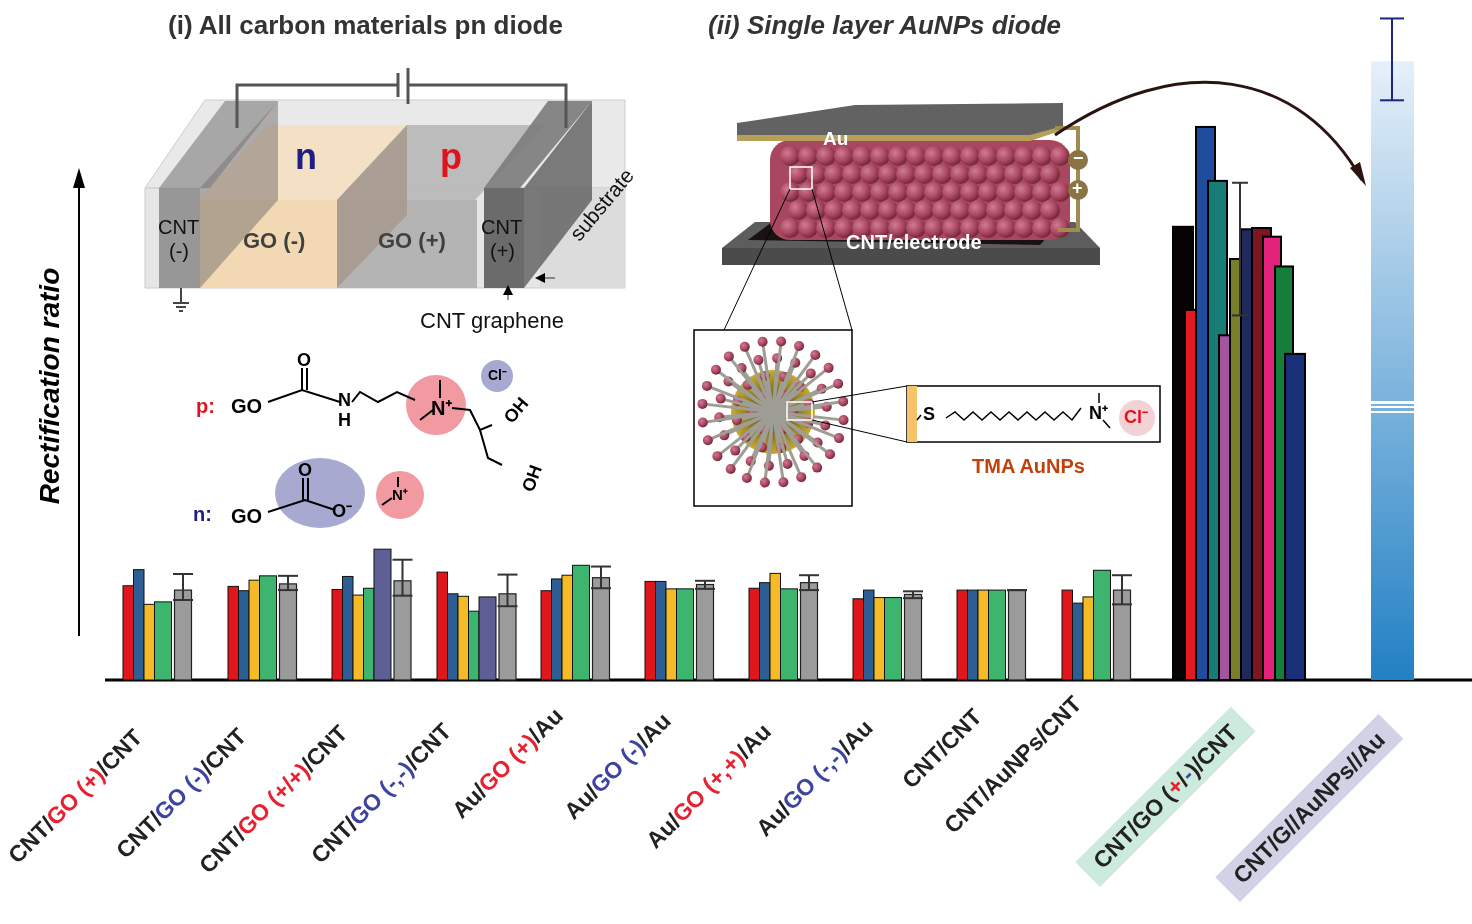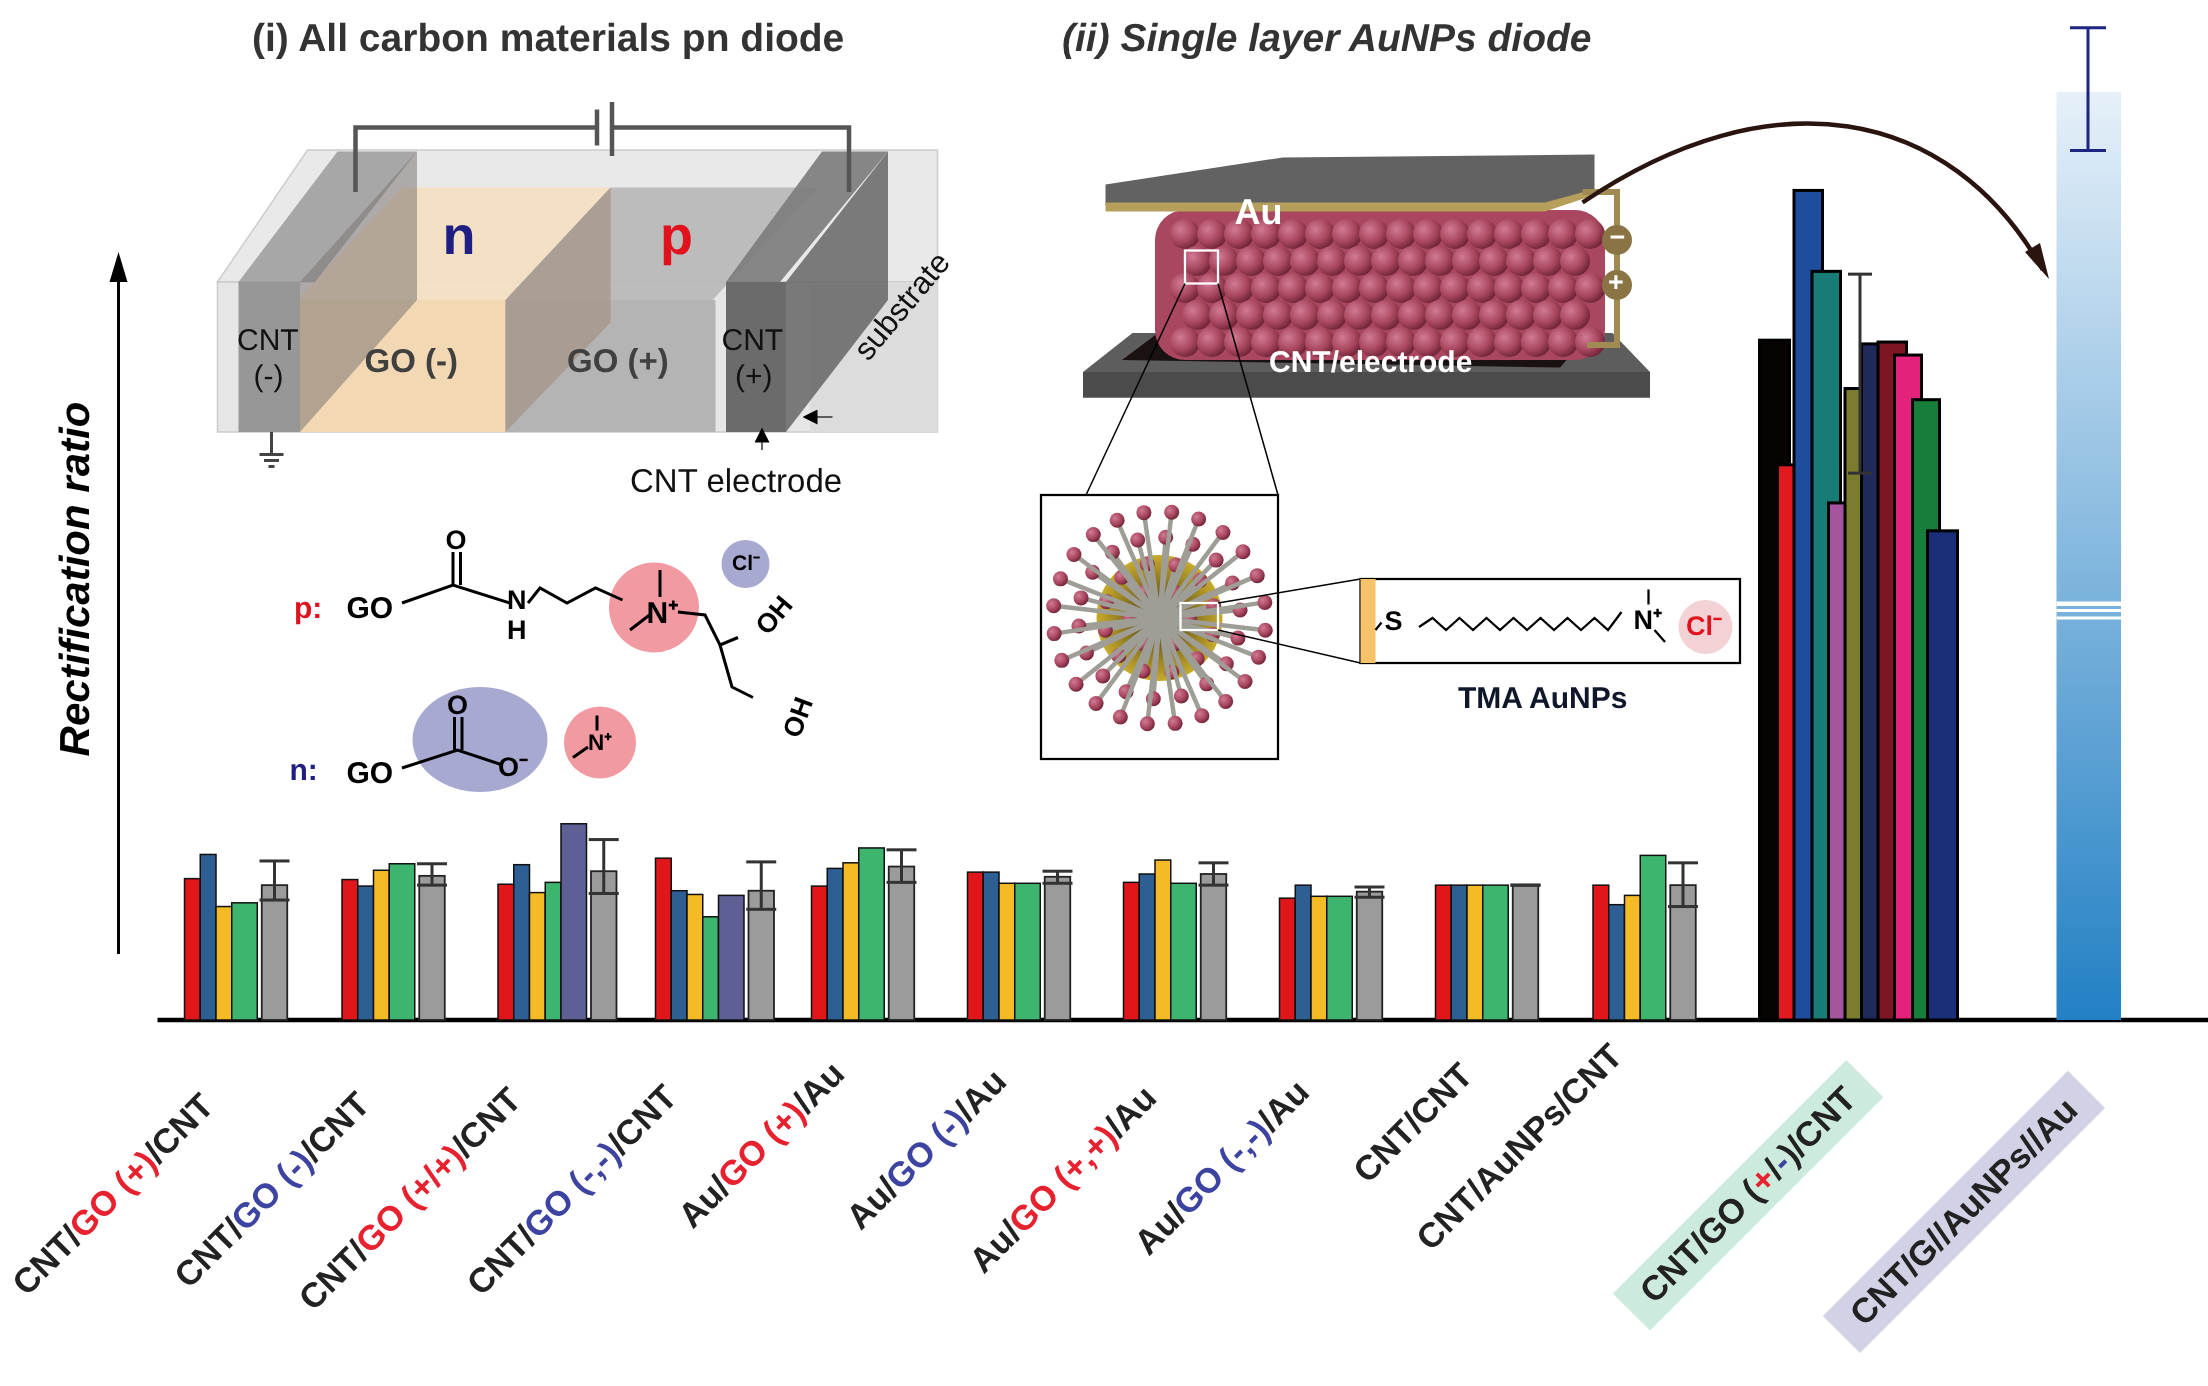--- a/index.html
+++ b/index.html
@@ -472,45 +472,45 @@
 
 <div class="lbl" style="left:295px;top:136px;font-size:36px;font-weight:bold;color:#1f1f83;">n</div>
 <div class="lbl" style="left:440px;top:136px;font-size:36px;font-weight:bold;color:#e0121e;">p</div>
 <div class="lbl" style="left:158px;top:216px;font-size:20px;color:#111;">CNT</div>
 <div class="lbl" style="left:169px;top:240px;font-size:20px;color:#111;">(-)</div>
 <div class="lbl" style="left:243px;top:228px;font-size:22px;font-weight:bold;color:#404040;">GO (-)</div>
 <div class="lbl" style="left:378px;top:228px;font-size:22px;font-weight:bold;color:#404040;">GO (+)</div>
 <div class="lbl" style="left:481px;top:216px;font-size:20px;color:#111;">CNT</div>
 <div class="lbl" style="left:490px;top:240px;font-size:20px;color:#111;">(+)</div>
 <div class="lbl" style="left:565px;top:230px;font-size:21px;color:#111;transform:rotate(-50deg);transform-origin:left top;">substrate</div>
-<div class="lbl" style="left:420px;top:308px;font-size:22px;color:#111;">CNT electrode</div>
+<div class="lbl" style="left:420px;top:308px;font-size:22px;color:#111;">CNT graphene</div>
 
 <div class="lbl" style="left:196px;top:395px;font-size:20px;font-weight:bold;color:#e0121e;">p:</div>
 <div class="lbl" style="left:231px;top:395px;font-size:20px;font-weight:bold;color:#000;">GO</div>
 <div class="lbl" style="left:297px;top:350px;font-size:18px;font-weight:bold;">O</div>
 <div class="lbl" style="left:338px;top:390px;font-size:18px;font-weight:bold;">N</div>
 <div class="lbl" style="left:338px;top:410px;font-size:18px;font-weight:bold;">H</div>
 <div class="lbl" style="left:431px;top:394px;font-size:20px;font-weight:bold;">N⁺</div>
 <div class="lbl" style="left:488px;top:365px;font-size:14px;font-weight:bold;">Cl⁻</div>
 <div class="lbl" style="left:503px;top:400px;font-size:18px;font-weight:bold;transform:rotate(-50deg);">OH</div>
 <div class="lbl" style="left:519px;top:468px;font-size:18px;font-weight:bold;transform:rotate(-70deg);">OH</div>
 <div class="lbl" style="left:193px;top:503px;font-size:20px;font-weight:bold;color:#1f1f83;">n:</div>
 <div class="lbl" style="left:231px;top:505px;font-size:20px;font-weight:bold;color:#000;">GO</div>
 <div class="lbl" style="left:298px;top:460px;font-size:18px;font-weight:bold;">O</div>
 <div class="lbl" style="left:332px;top:498px;font-size:18px;font-weight:bold;">O⁻</div>
 <div class="lbl" style="left:392px;top:484px;font-size:15px;font-weight:bold;">N⁺</div>
 
-<div class="lbl" style="left:823px;top:128px;font-size:24px;font-weight:bold;color:#fff;">Au</div>
+<div class="lbl" style="left:823px;top:128px;font-size:19px;font-weight:bold;color:#fff;">Au</div>
 <div class="lbl" style="left:846px;top:231px;font-size:20px;font-weight:bold;color:#fff;">CNT/electrode</div>
 <div class="lbl" style="left:1073px;top:148px;font-size:18px;font-weight:bold;color:#fff;">−</div>
 <div class="lbl" style="left:1072px;top:178px;font-size:18px;font-weight:bold;color:#fff;">+</div>
 <div class="lbl" style="left:923px;top:404px;font-size:18px;font-weight:bold;">S</div>
 <div class="lbl" style="left:1089px;top:400px;font-size:18px;font-weight:bold;">N⁺</div>
 <div class="lbl" style="left:1124px;top:404px;font-size:18px;font-weight:bold;color:#e0121e;">Cl⁻</div>
-<div class="lbl" style="left:972px;top:455px;font-size:20px;font-weight:bold;color:#0f172a;">TMA AuNPs</div>
+<div class="lbl" style="left:972px;top:455px;font-size:20px;font-weight:bold;color:#c2410c;">TMA AuNPs</div>
 
 <div id="xlabels">
     <div class="xlab" style="left: 22px; top: 842px;"><span>CNT/</span><span class="r">GO (+)</span><span>/CNT</span></div>
     <div class="xlab" style="left: 130px; top: 837px;"><span>CNT/</span><span class="b">GO (-)</span><span>/CNT</span></div>
     <div class="xlab" style="left: 213px; top: 852px;"><span>CNT/</span><span class="r">GO (+/+)</span><span>/CNT</span></div>
     <div class="xlab" style="left: 325px; top: 842px;"><span>CNT/</span><span class="b">GO (-,-)</span><span>/CNT</span></div>
     <div class="xlab" style="left: 466px; top: 797px;"><span>Au/</span><span class="r">GO (+)</span><span>/Au</span></div>
     <div class="xlab" style="left: 578px; top: 798px;"><span>Au/</span><span class="b">GO (-)</span><span>/Au</span></div>
     <div class="xlab" style="left: 660px; top: 827px;"><span>Au/</span><span class="r">GO (+,+)</span><span>/Au</span></div>
     <div class="xlab" style="left: 770px; top: 815px;"><span>Au/</span><span class="b">GO (-,-)</span><span>/Au</span></div>

